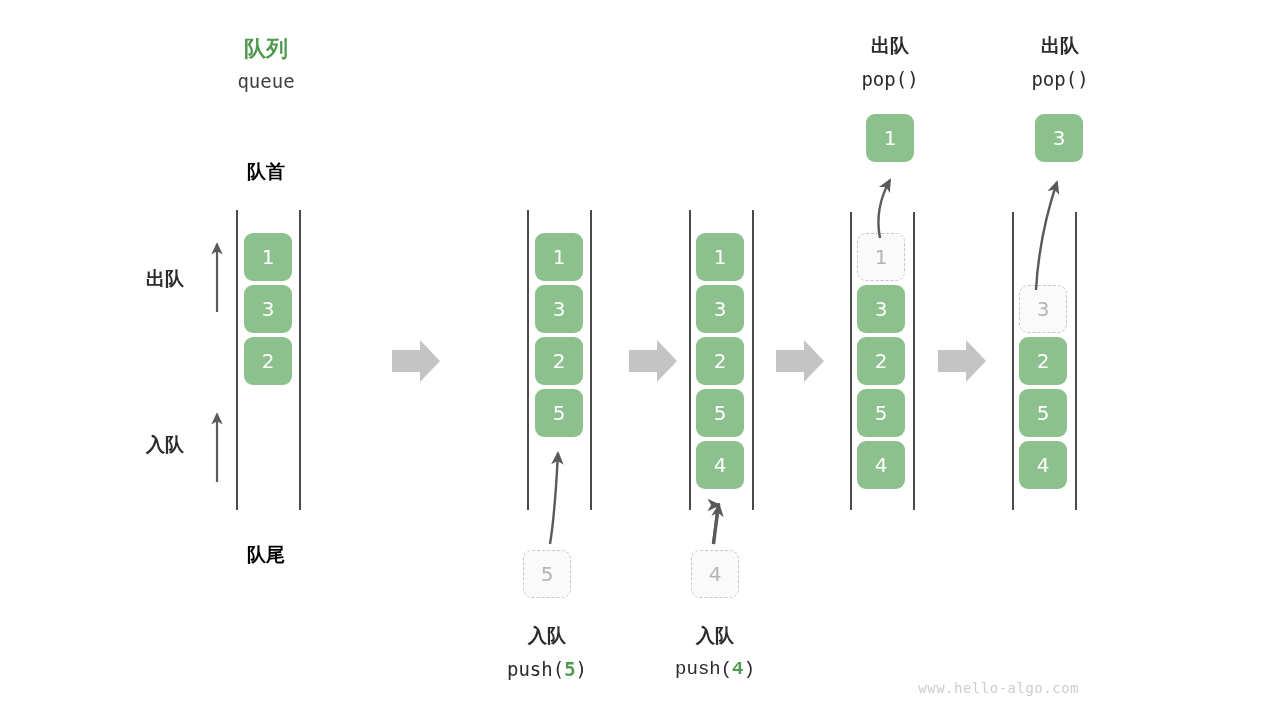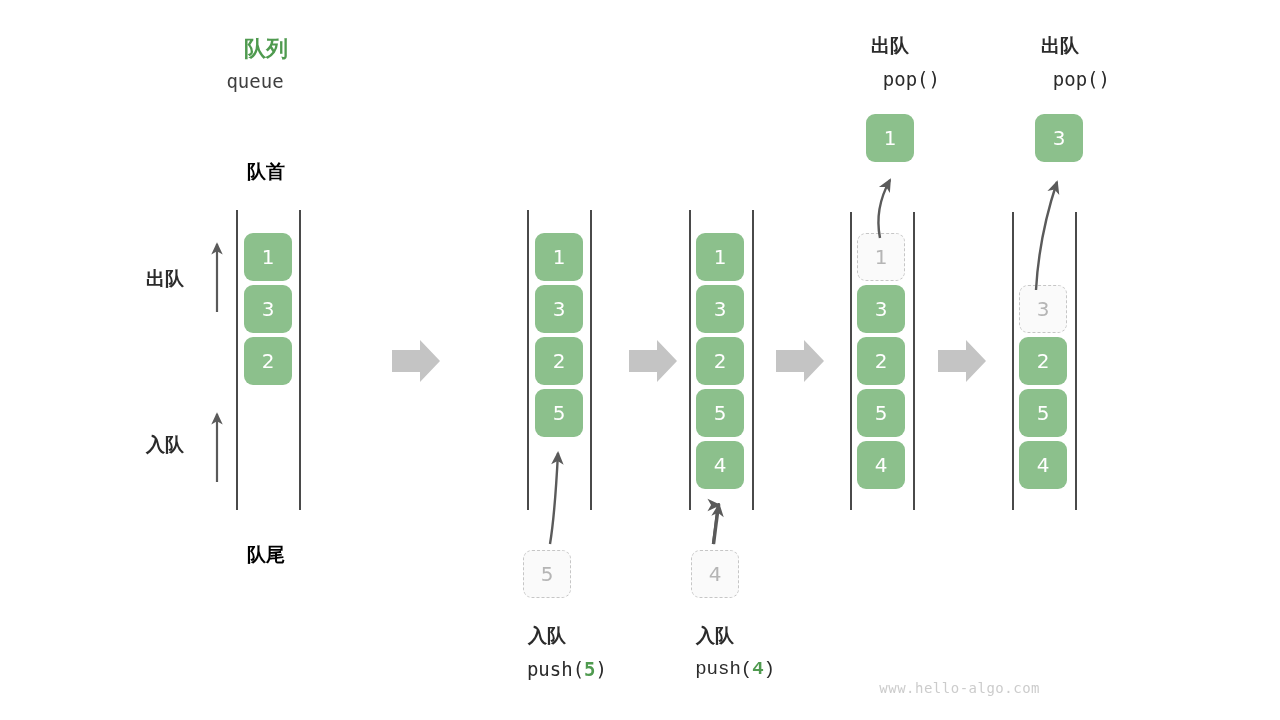--- a/index.html
+++ b/index.html
@@ -13,20 +13,21 @@
     position: relative;
     overflow: hidden;
     font-family: "DejaVu Sans", "Liberation Sans", sans-serif;
     color: #3a3a3a;
   }
   .stage {
     position: absolute;
     left: 0; top: 0;
     width: 1062px;
     height: 720px;
+    padding-left: 39px;
   }
 
   
   .title-cn {
     position: absolute;
     font-size: 22px;
     font-weight: bold;
     color: #4f9a4f;
     white-space: nowrap;
     text-align: center;
@@ -61,21 +62,21 @@
     color: #2b2b2b;
     white-space: nowrap;
     text-align: center;
   }
   .op-label-code {
     position: absolute;
     font-size: 19px;
     font-family: "DejaVu Sans Mono", "Liberation Mono", monospace;
     color: #2b2b2b;
     white-space: nowrap;
-    text-align: right;
+    text-align: center;
   }
   .op-label-code .num { color: #4f9a4f; font-weight: bold; }
 
   .watermark {
     position: absolute;
     right: 22px;
     bottom: 24px;
     font-size: 14px;
     font-family: "DejaVu Sans Mono", "Liberation Mono", monospace;
     color: #cccccc;
@@ -119,21 +120,21 @@
     height: 720px;
     pointer-events: none;
   }
 </style>
 </head>
 <body>
 
 <div class="stage">
 
   <div class="title-cn" style="left:206px; top:34px; width:120px;">队列</div>
-  <div class="title-en" style="left:195px; top:70px; width:120px;">queue</div>
+  <div class="title-en" style="left:206px; top:70px; width:120px;">queue</div>
 
   <div class="end-label" style="left:206px; top:159px; width:120px;">队首</div>
   <div class="end-label" style="left:206px; top:542px; width:120px;">队尾</div>
 
   <div class="side-label" style="left:146px; top:266px;">出队</div>
   <div class="side-label" style="left:146px; top:432px;">入队</div>
 
   <div class="rail" style="left:236px; top:210px; height:300px;"></div>
   <div class="rail" style="left:299px; top:210px; height:300px;"></div>
 

